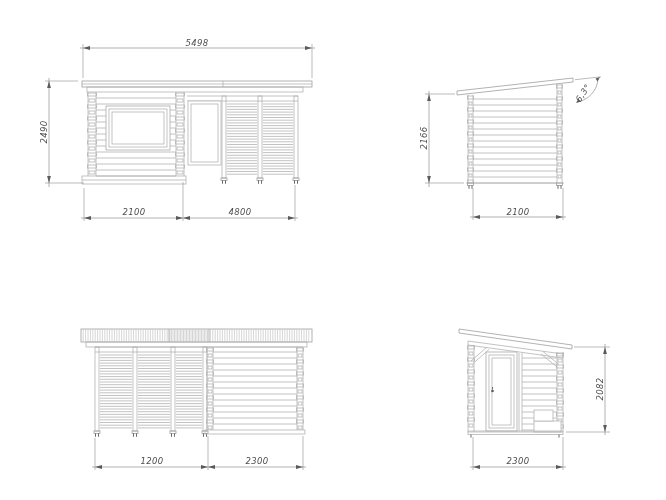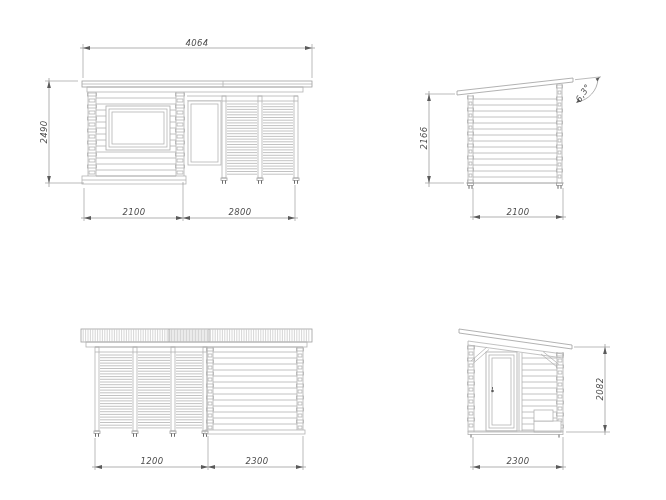--- a/index.html
+++ b/index.html
@@ -588,24 +588,24 @@
         <polygon points="605,347 603.1,354 606.9,354" fill="#5a5a5a" stroke="none" stroke-width="0.8"></polygon>
         <polygon points="605,432 603.1,425 606.9,425" fill="#5a5a5a" stroke="none" stroke-width="0.8"></polygon>
         <line x1="473" y1="437" x2="473" y2="470" stroke="#8f8f8f" stroke-width="0.6"></line>
         <line x1="563" y1="437" x2="563" y2="470" stroke="#8f8f8f" stroke-width="0.6"></line>
         <line x1="470" y1="467" x2="566" y2="467" stroke="#8f8f8f" stroke-width="0.7"></line>
         <polygon points="473,467 480,465.1 480,468.9" fill="#5a5a5a" stroke="none" stroke-width="0.8"></polygon>
         <polygon points="563,467 556,465.1 556,468.9" fill="#5a5a5a" stroke="none" stroke-width="0.8"></polygon>
       </g>
     </svg>
 
-  <span class="dim-label" style="left:197px;top:43px;">4064</span>
+  <span class="dim-label" style="left:197px;top:43px;">5498</span>
   <span class="dim-label vert" style="left:44px;top:132px;">2490</span>
   <span class="dim-label" style="left:134px;top:212px;">2100</span>
-  <span class="dim-label" style="left:240px;top:212px;">2800</span>
+  <span class="dim-label" style="left:240px;top:212px;">4800</span>
 
   <span class="dim-label vert" style="left:424px;top:138px;">2166</span>
   <span class="dim-label" style="left:518px;top:212px;">2100</span>
   <span class="dim-label angle" style="left:583px;top:93px;">6,3°</span>
 
   <span class="dim-label" style="left:152px;top:461px;">1200</span>
   <span class="dim-label" style="left:257px;top:461px;">2300</span>
 
   <span class="dim-label vert" style="left:600px;top:389px;">2082</span>
   <span class="dim-label" style="left:518px;top:461px;">2300</span>

